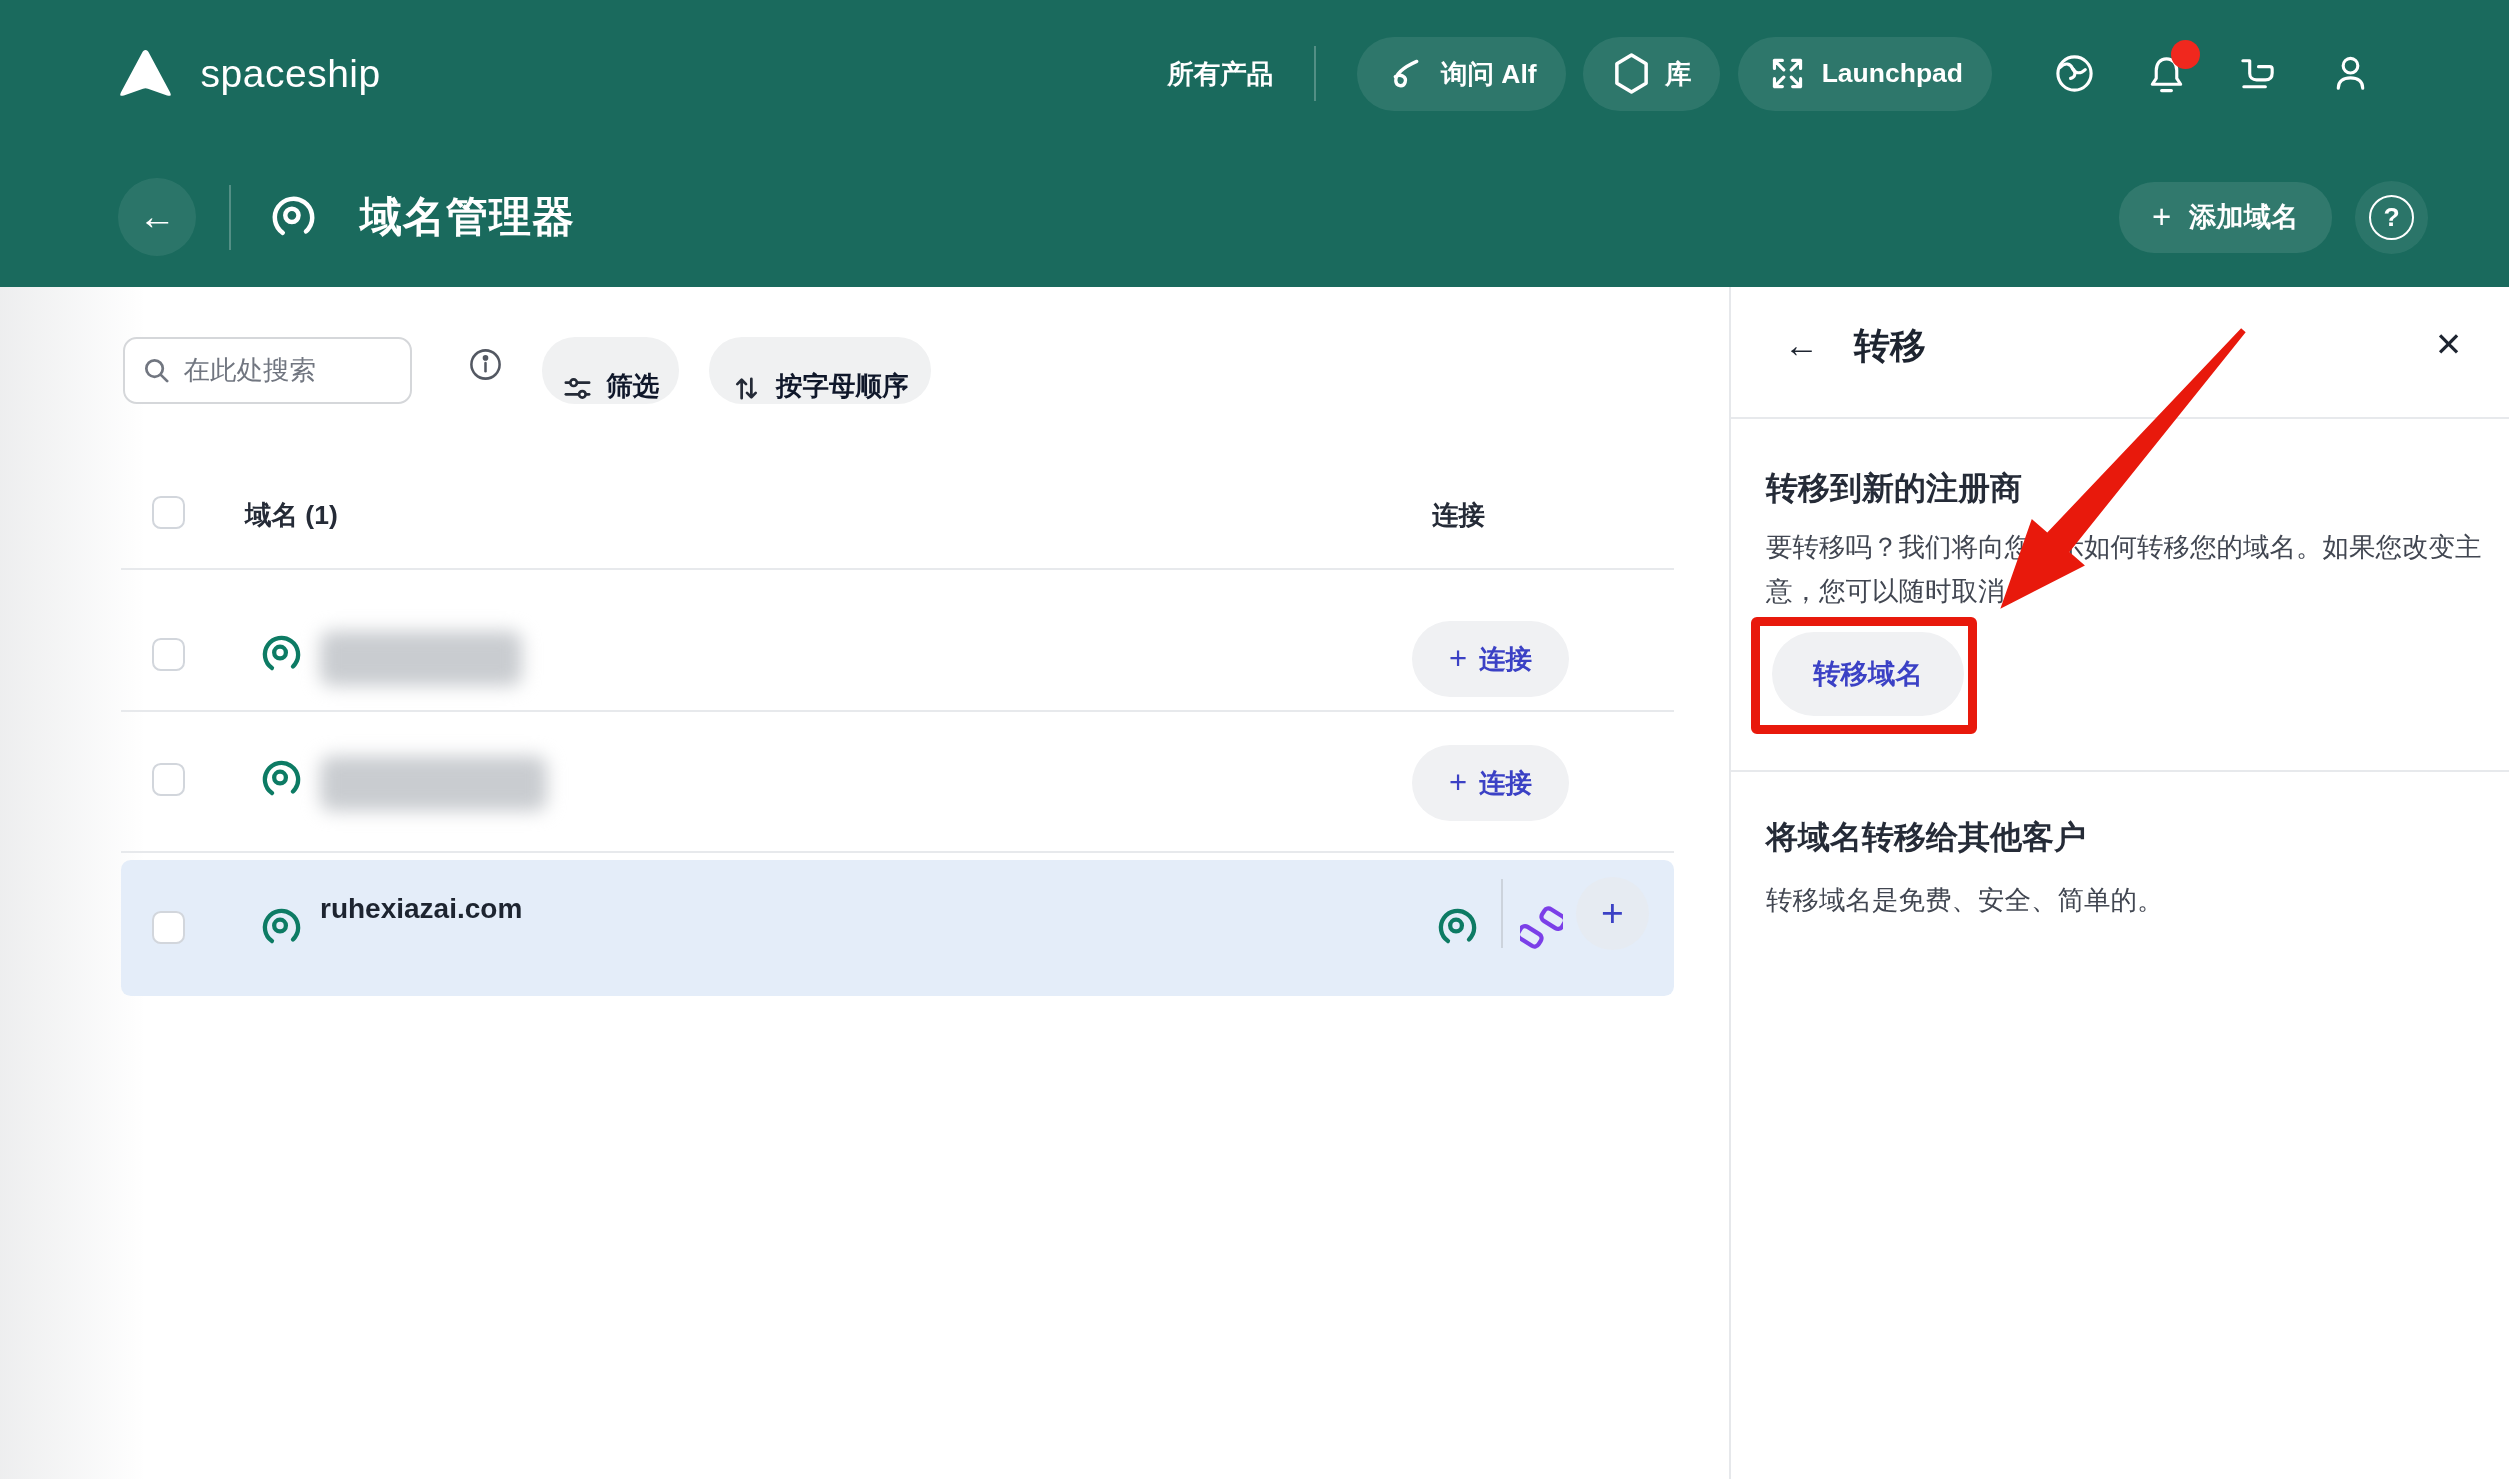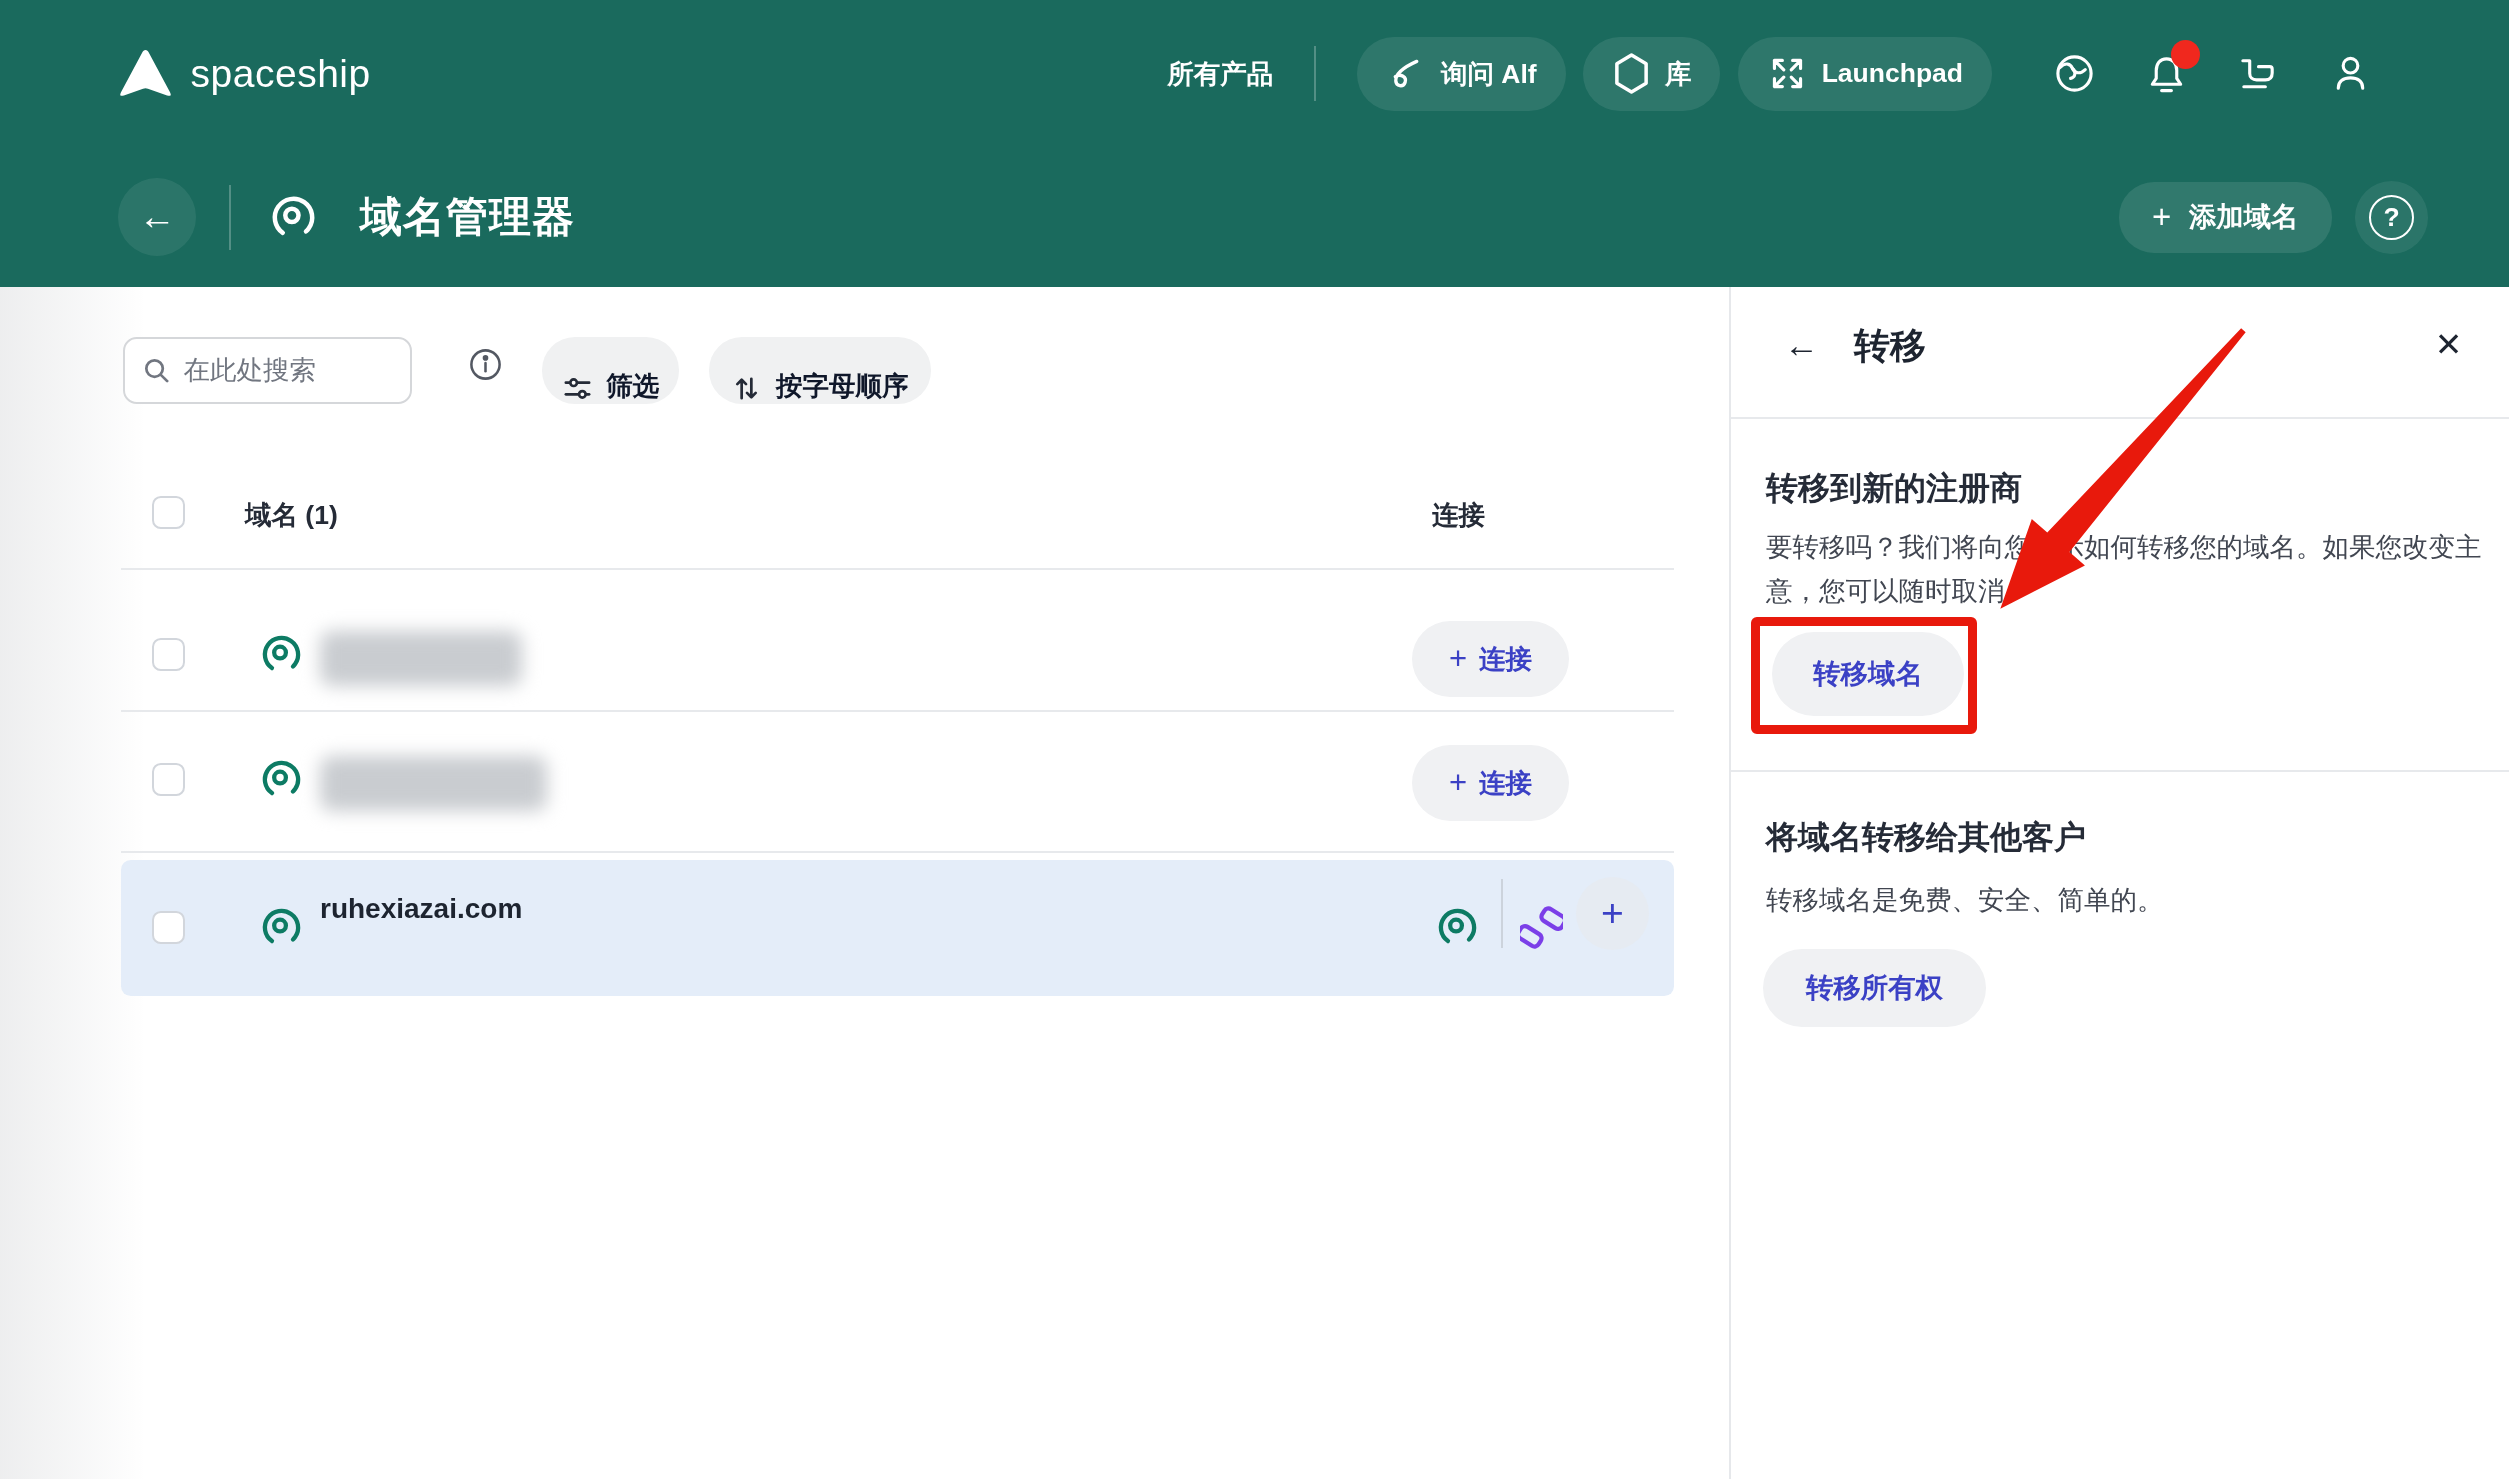--- a/index.html
+++ b/index.html
@@ -8,21 +8,21 @@
     position: relative; width: 2509px; height: 1479px; overflow: hidden;
     background: #ffffff;
     font-family: "Liberation Sans", "DejaVu Sans", sans-serif;
     color: #1d2430;
   }
   
   .greenhead { position: absolute; left: 0; top: 0; width: 2509px; height: 287px; background: #1a6a5d; }
   .topbar { position: absolute; left: 0; top: 0; width: 2509px; height: 147px;
     display: flex; align-items: center; padding: 0 137px 0 118px; }
   .brand { display: flex; align-items: center; gap: 17.6px; }
-  .brand-name { color: #fff; font-size: 39px; font-weight: 500; letter-spacing: 0.5px; }
+  .brand-name { color: #fff; font-size: 39px; font-weight: 500; letter-spacing: 0.5px; margin-left: 10px; }
   .nav-right { margin-left: auto; display: flex; align-items: center; }
   .nav-link { color: #fff; font-size: 26.5px; font-weight: 600; cursor: pointer; }
   .nav-divider { width: 2px; height: 55px; background: rgba(255,255,255,0.25); margin: 0 41px; }
   .nav-pill { display: flex; align-items: center; gap: 13.7px; height: 74px; padding: 0 29px;
     border-radius: 37px; background: rgba(255,255,255,0.09); border: none; cursor: pointer;
     color: #fff; font-size: 26.5px; font-weight: 600; font-family: inherit; margin-right: 17.6px; }
   .nav-icons { display: flex; align-items: center; gap: 49px; margin-left: 61px; color: #fff; }
   .nav-icon-btn { position: relative; width: 43px; height: 43px; background: none; border: none; color: #fff; cursor: pointer; padding: 0; }
   .notif-dot { position: absolute; top: -11.8px; right: -11.8px; width: 29px; height: 29px; border-radius: 50%; background: #f0281e; }
   
@@ -328,21 +328,20 @@
     <div class="panel-divider" style="top:130px"></div>
 
     <h3 class="panel-heading" style="top:180px">转移到新的注册商</h3>
     <p class="panel-body" style="top:238px">要转移吗？我们将向您展示如何转移您的域名。如果您改变主意，您可以随时取消。</p>
     <button class="panel-btn btn-transfer">转移域名</button>
 
     <div class="panel-divider" style="top:483px"></div>
 
     <h3 class="panel-heading" style="top:529px">将域名转移给其他客户</h3>
     <p class="panel-body" style="top:591px">转移域名是免费、安全、简单的。</p>
-    <button class="panel-btn btn-ownership">转移所有权</button>
   </aside>
 
   <div class="annot-rect"></div>
   <svg class="annot-arrow" width="2509" height="1479" viewBox="0 0 2560 1509">
     <polygon points="2286.7,335.0 2088.9,543.3 2073.1,529.5 2041,621 2127.3,576.9 2111.5,563.1 2291.3,339.0" fill="#e8190c"></polygon>
   </svg>
 
 </div>
 
 

